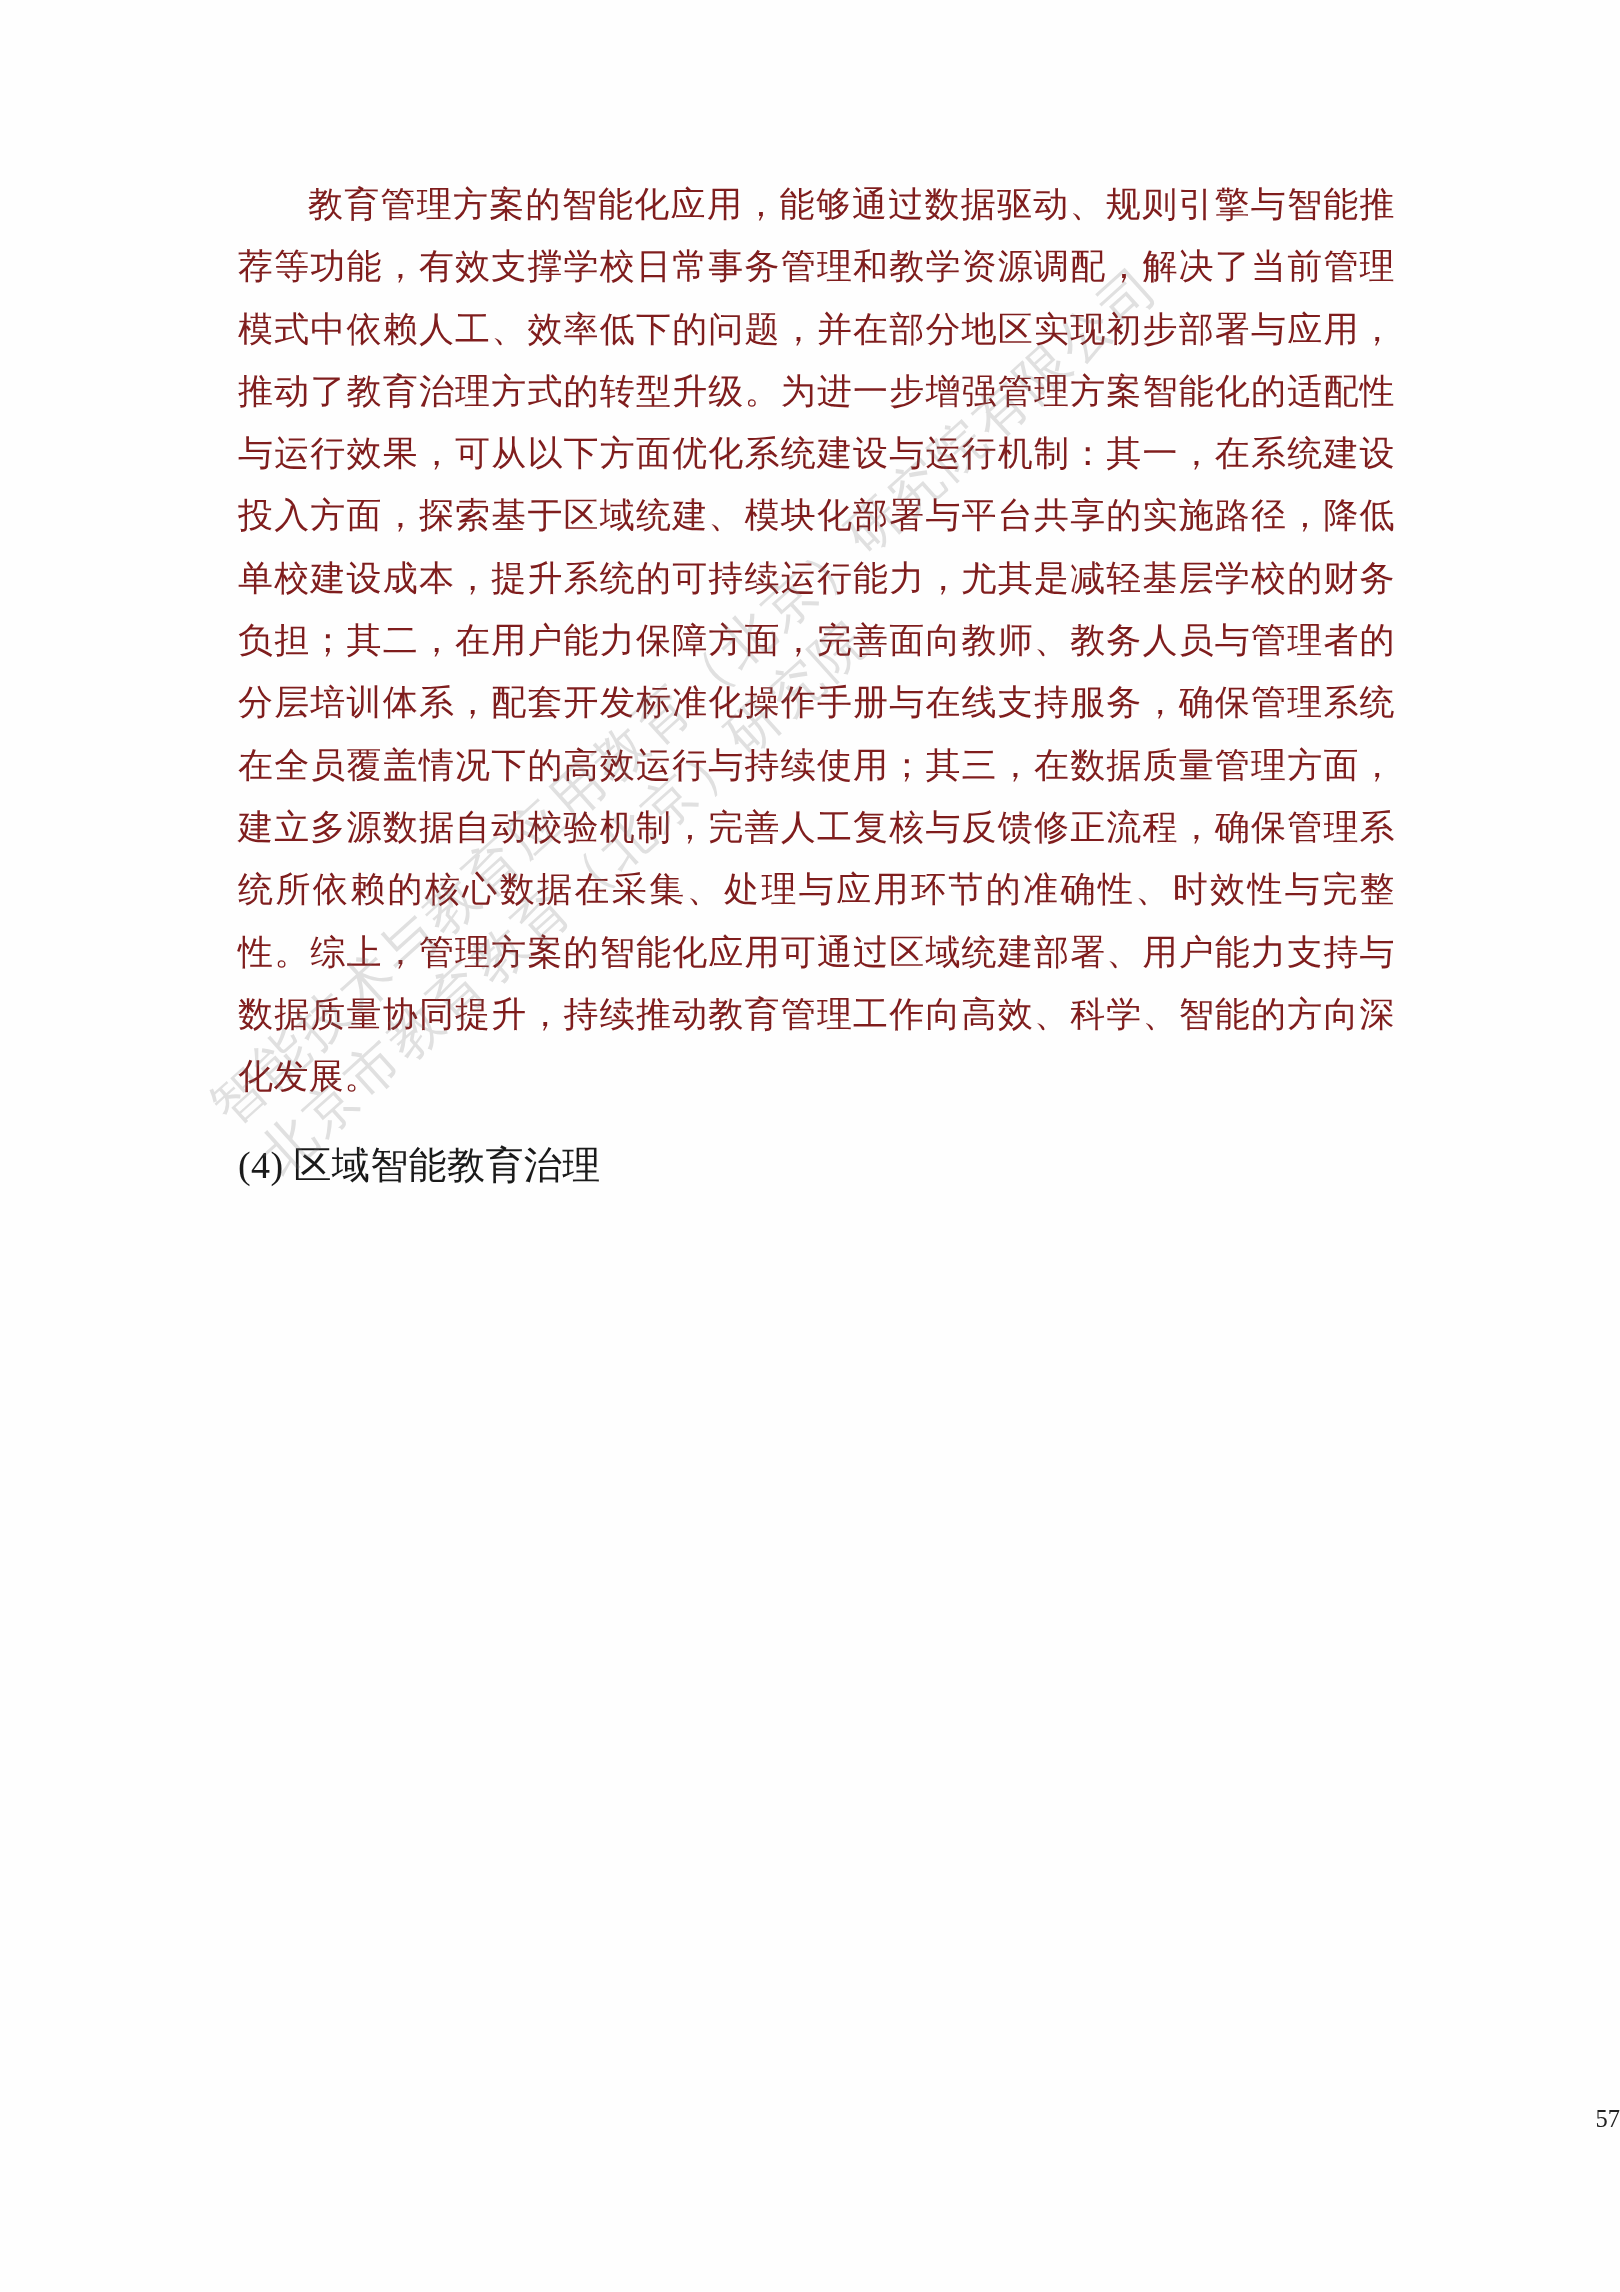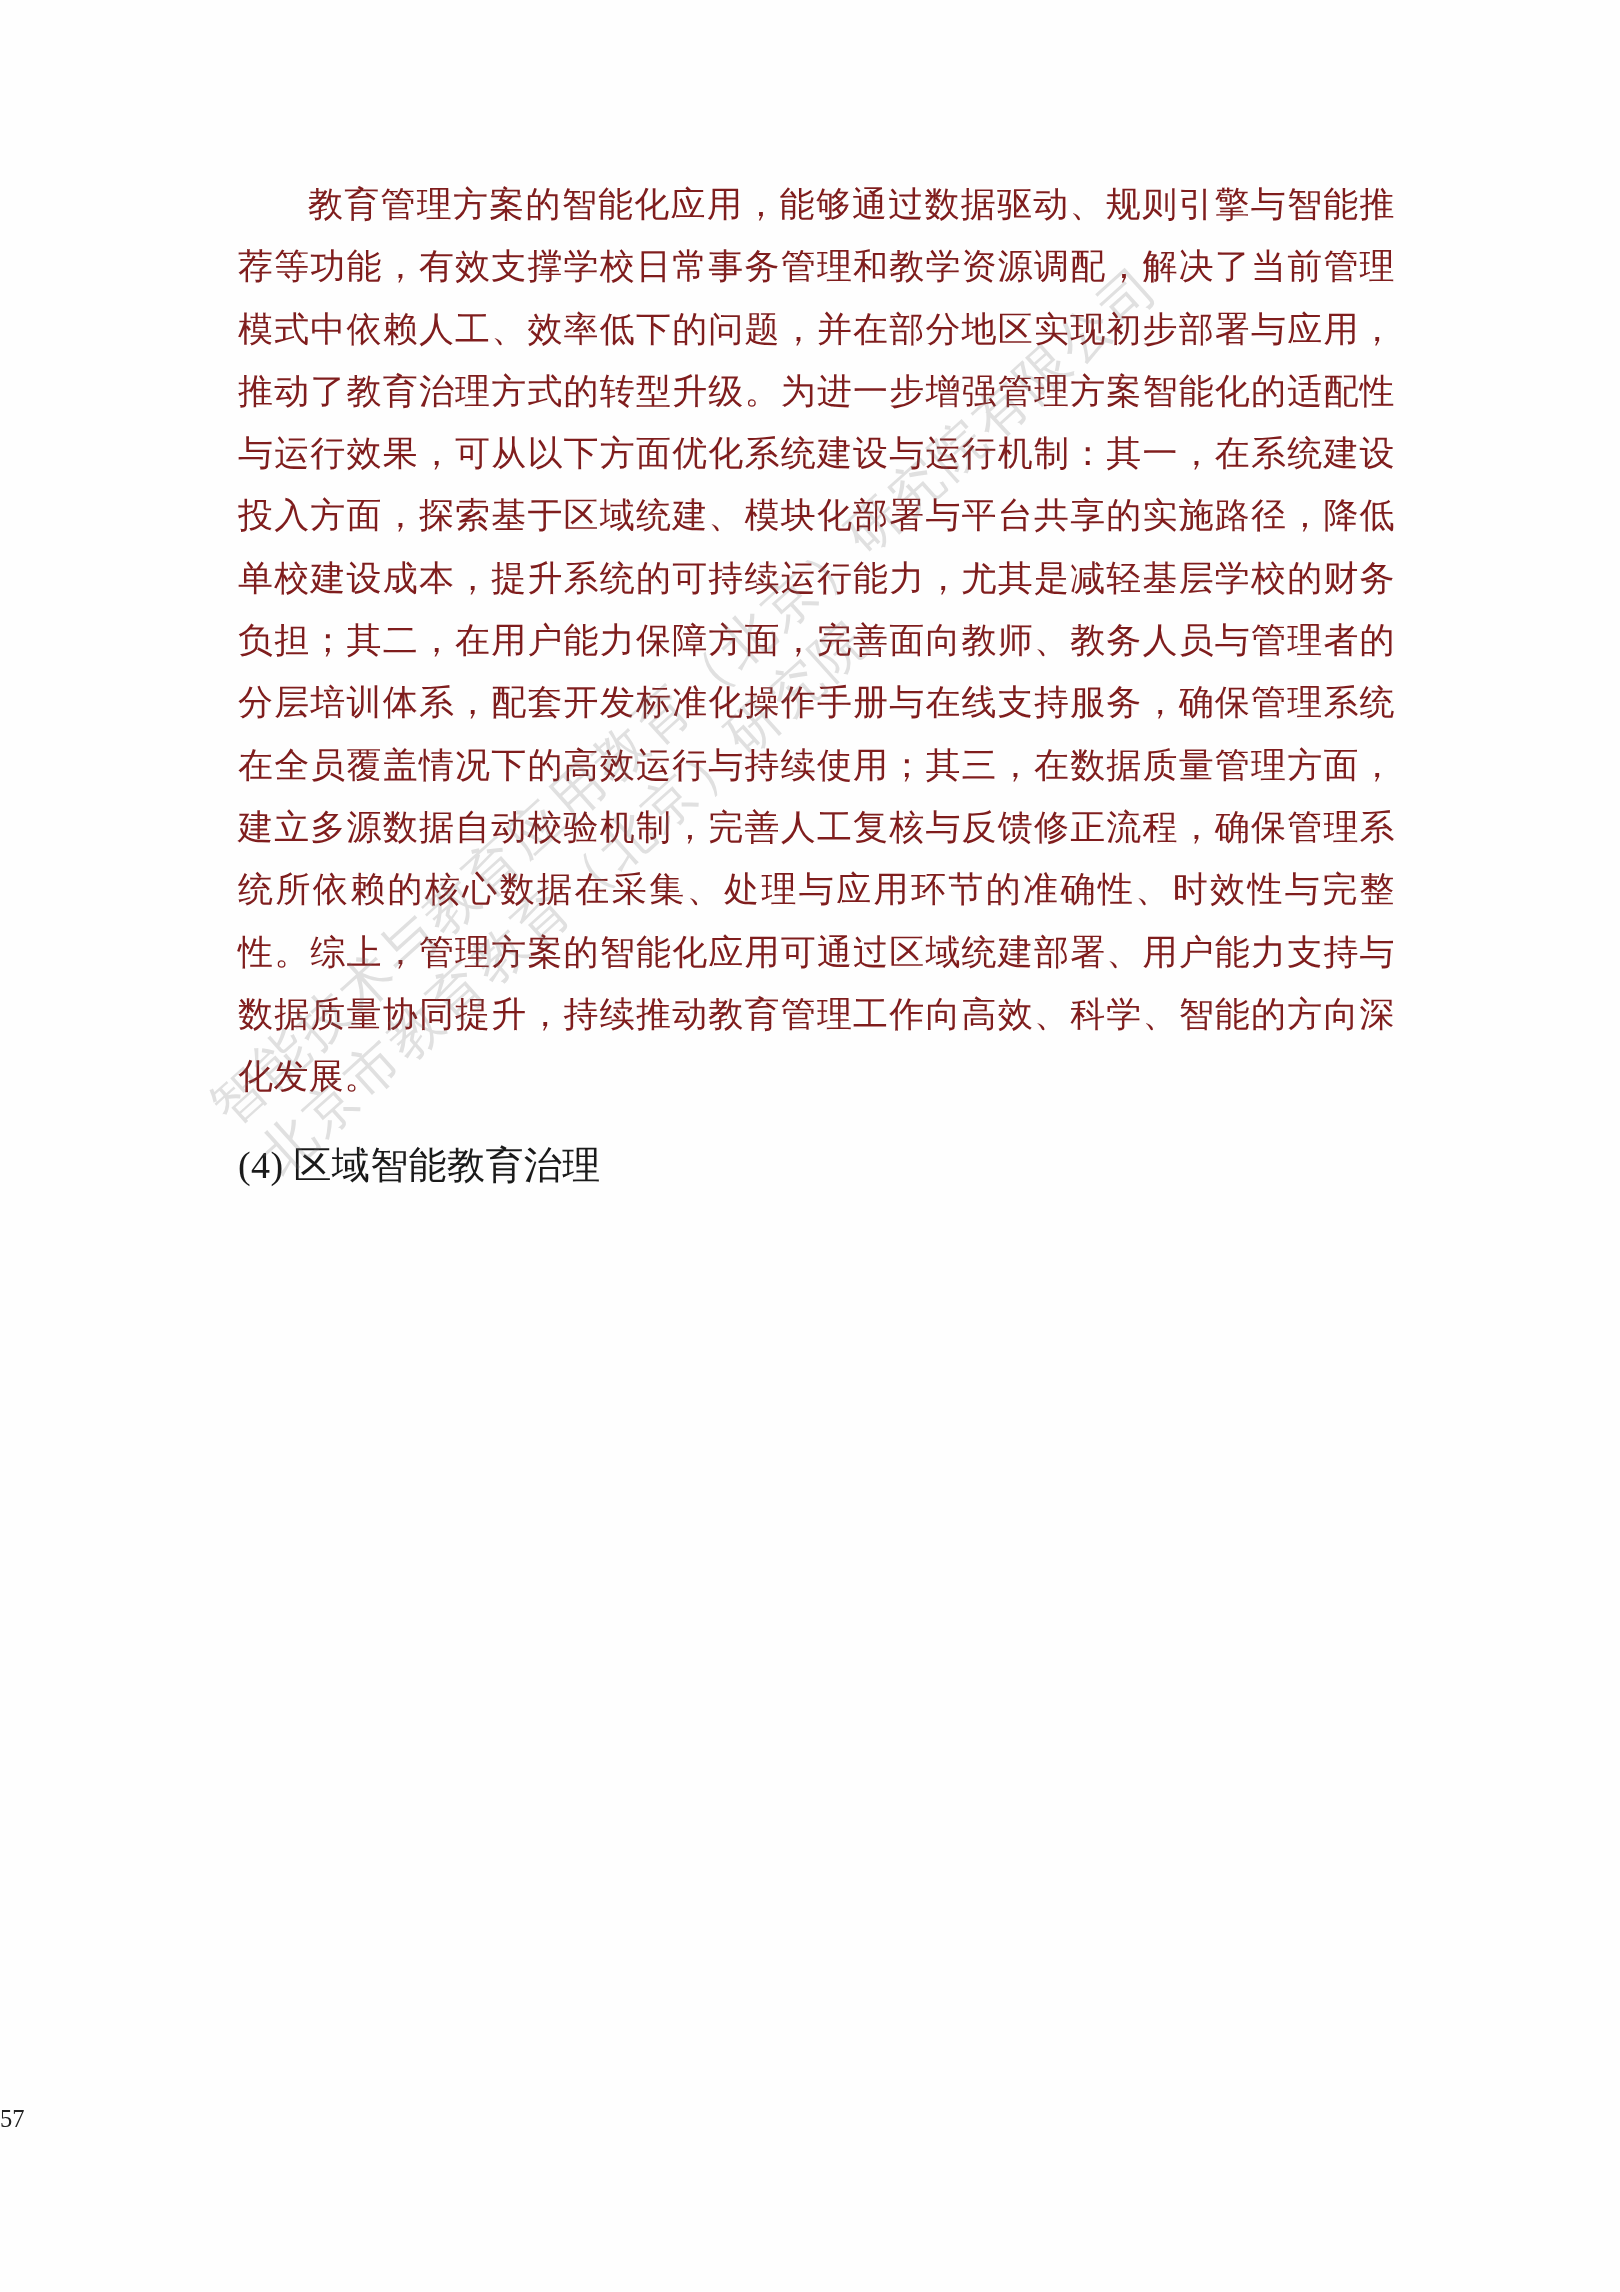--- a/index.html
+++ b/index.html
@@ -42,21 +42,21 @@
     line-height: 1.78;
     font-weight: normal;
     color: #1a1a1a;
     letter-spacing: 0.4px;
   }
   .page-number {
     position: absolute;
     left: 0;
     right: 0;
     top: 2105px;
-    text-align: left;
+    text-align: right;
     font-size: 24.5px;
     color: #222222;
     font-family: "Liberation Serif", "DejaVu Serif", serif;
   }
   
   .watermark {
     position: absolute;
     left: 176px;
     top: 627px;
     width: 961px;

